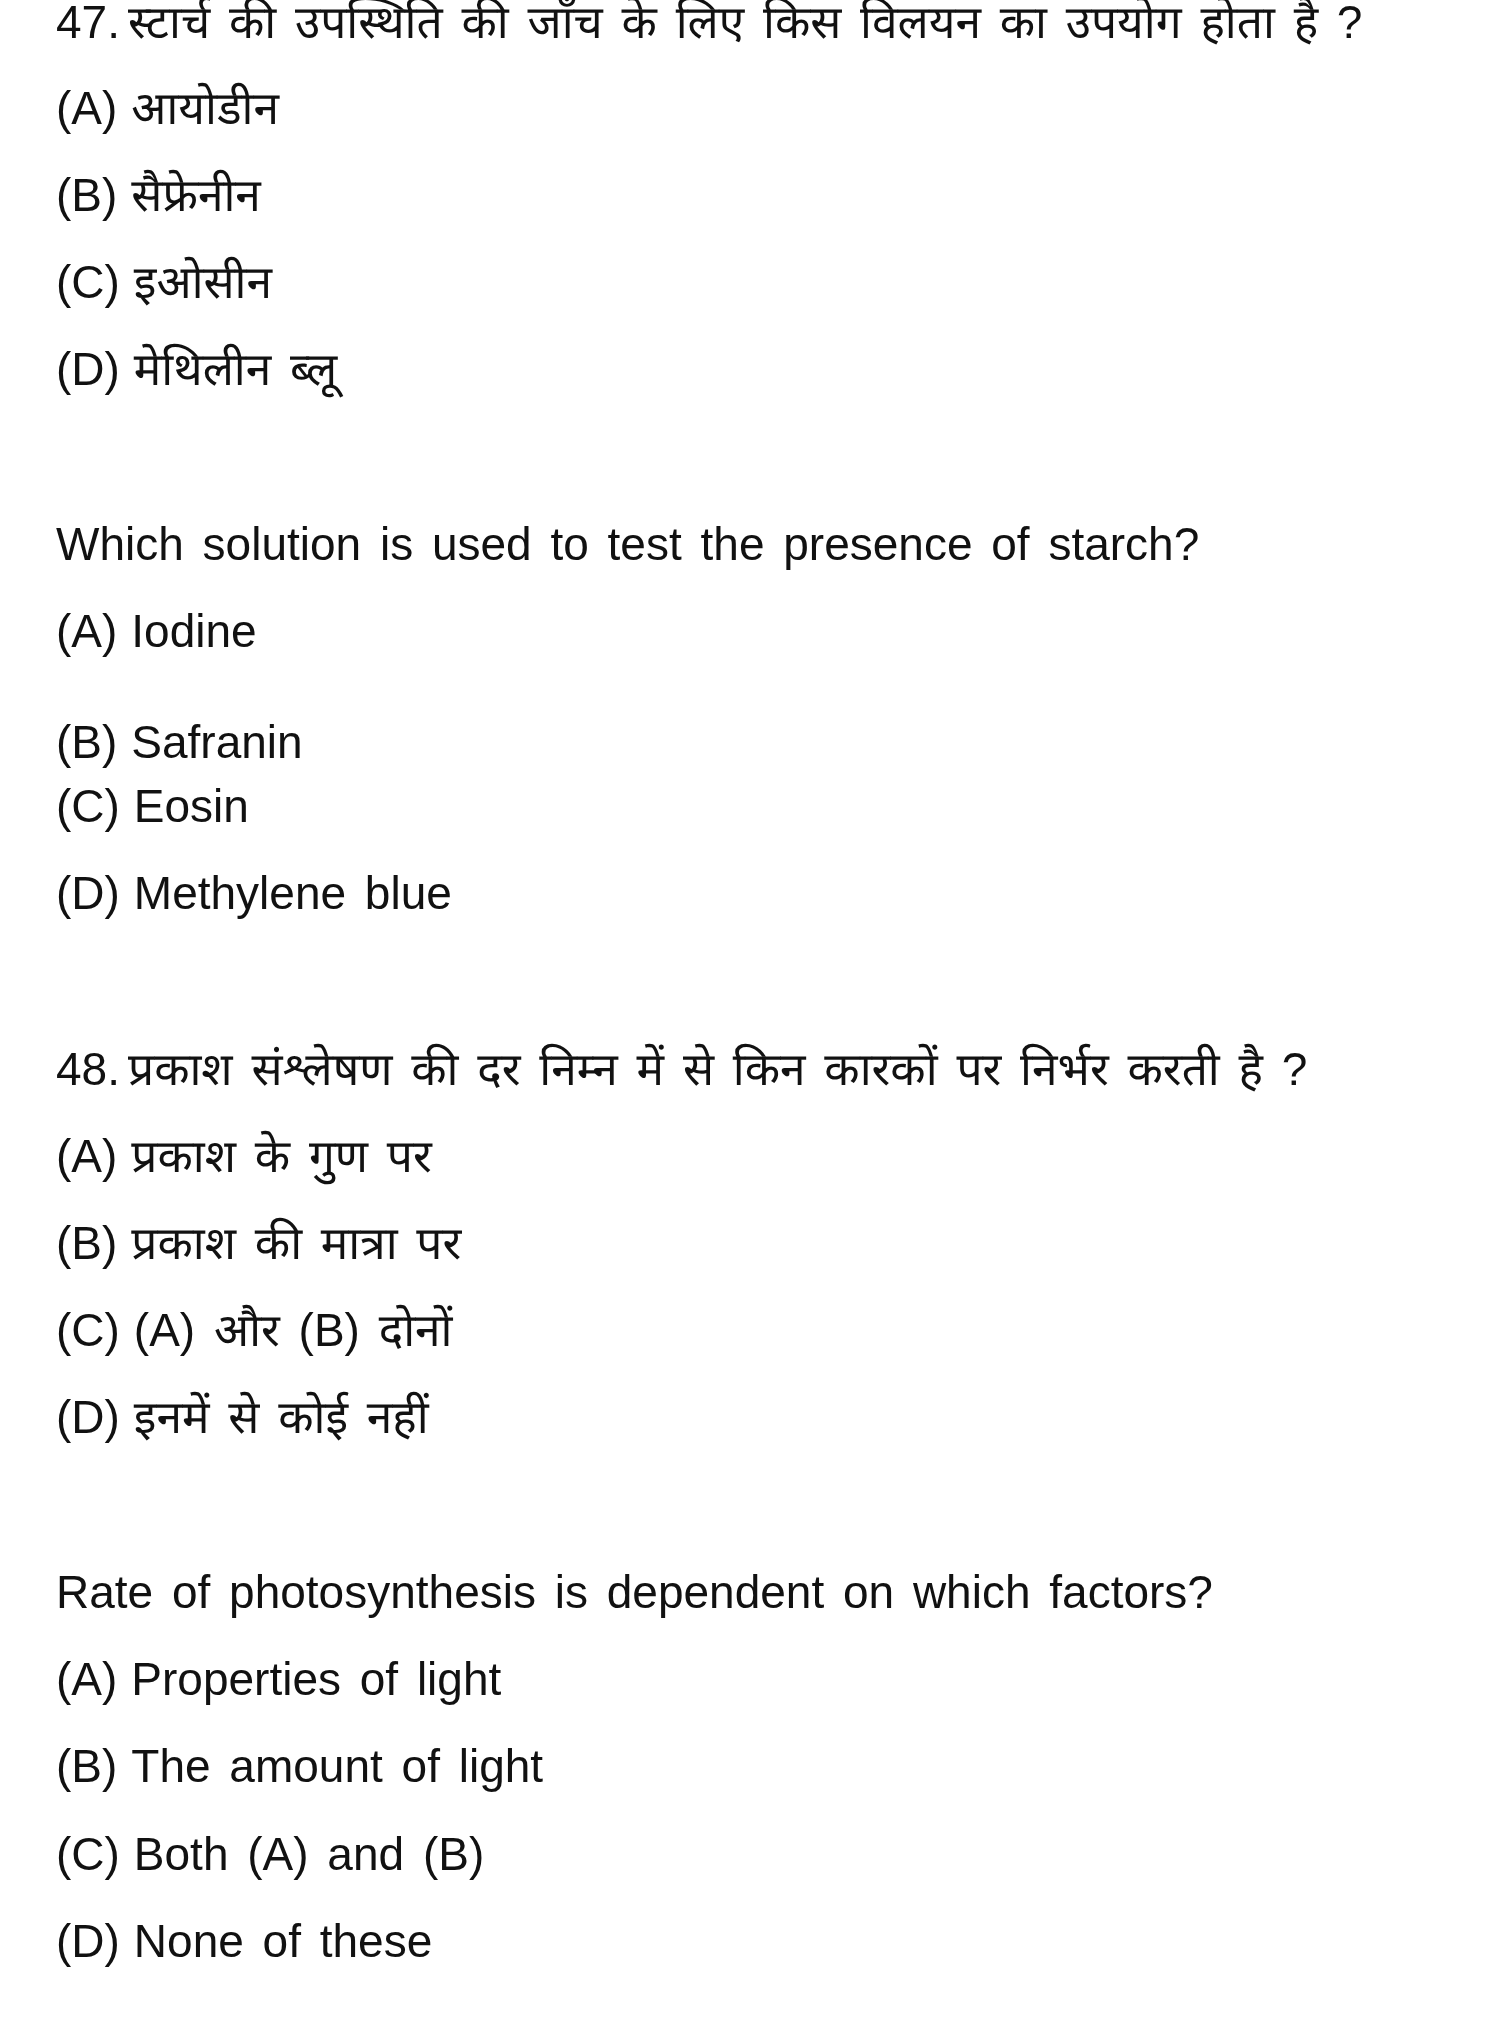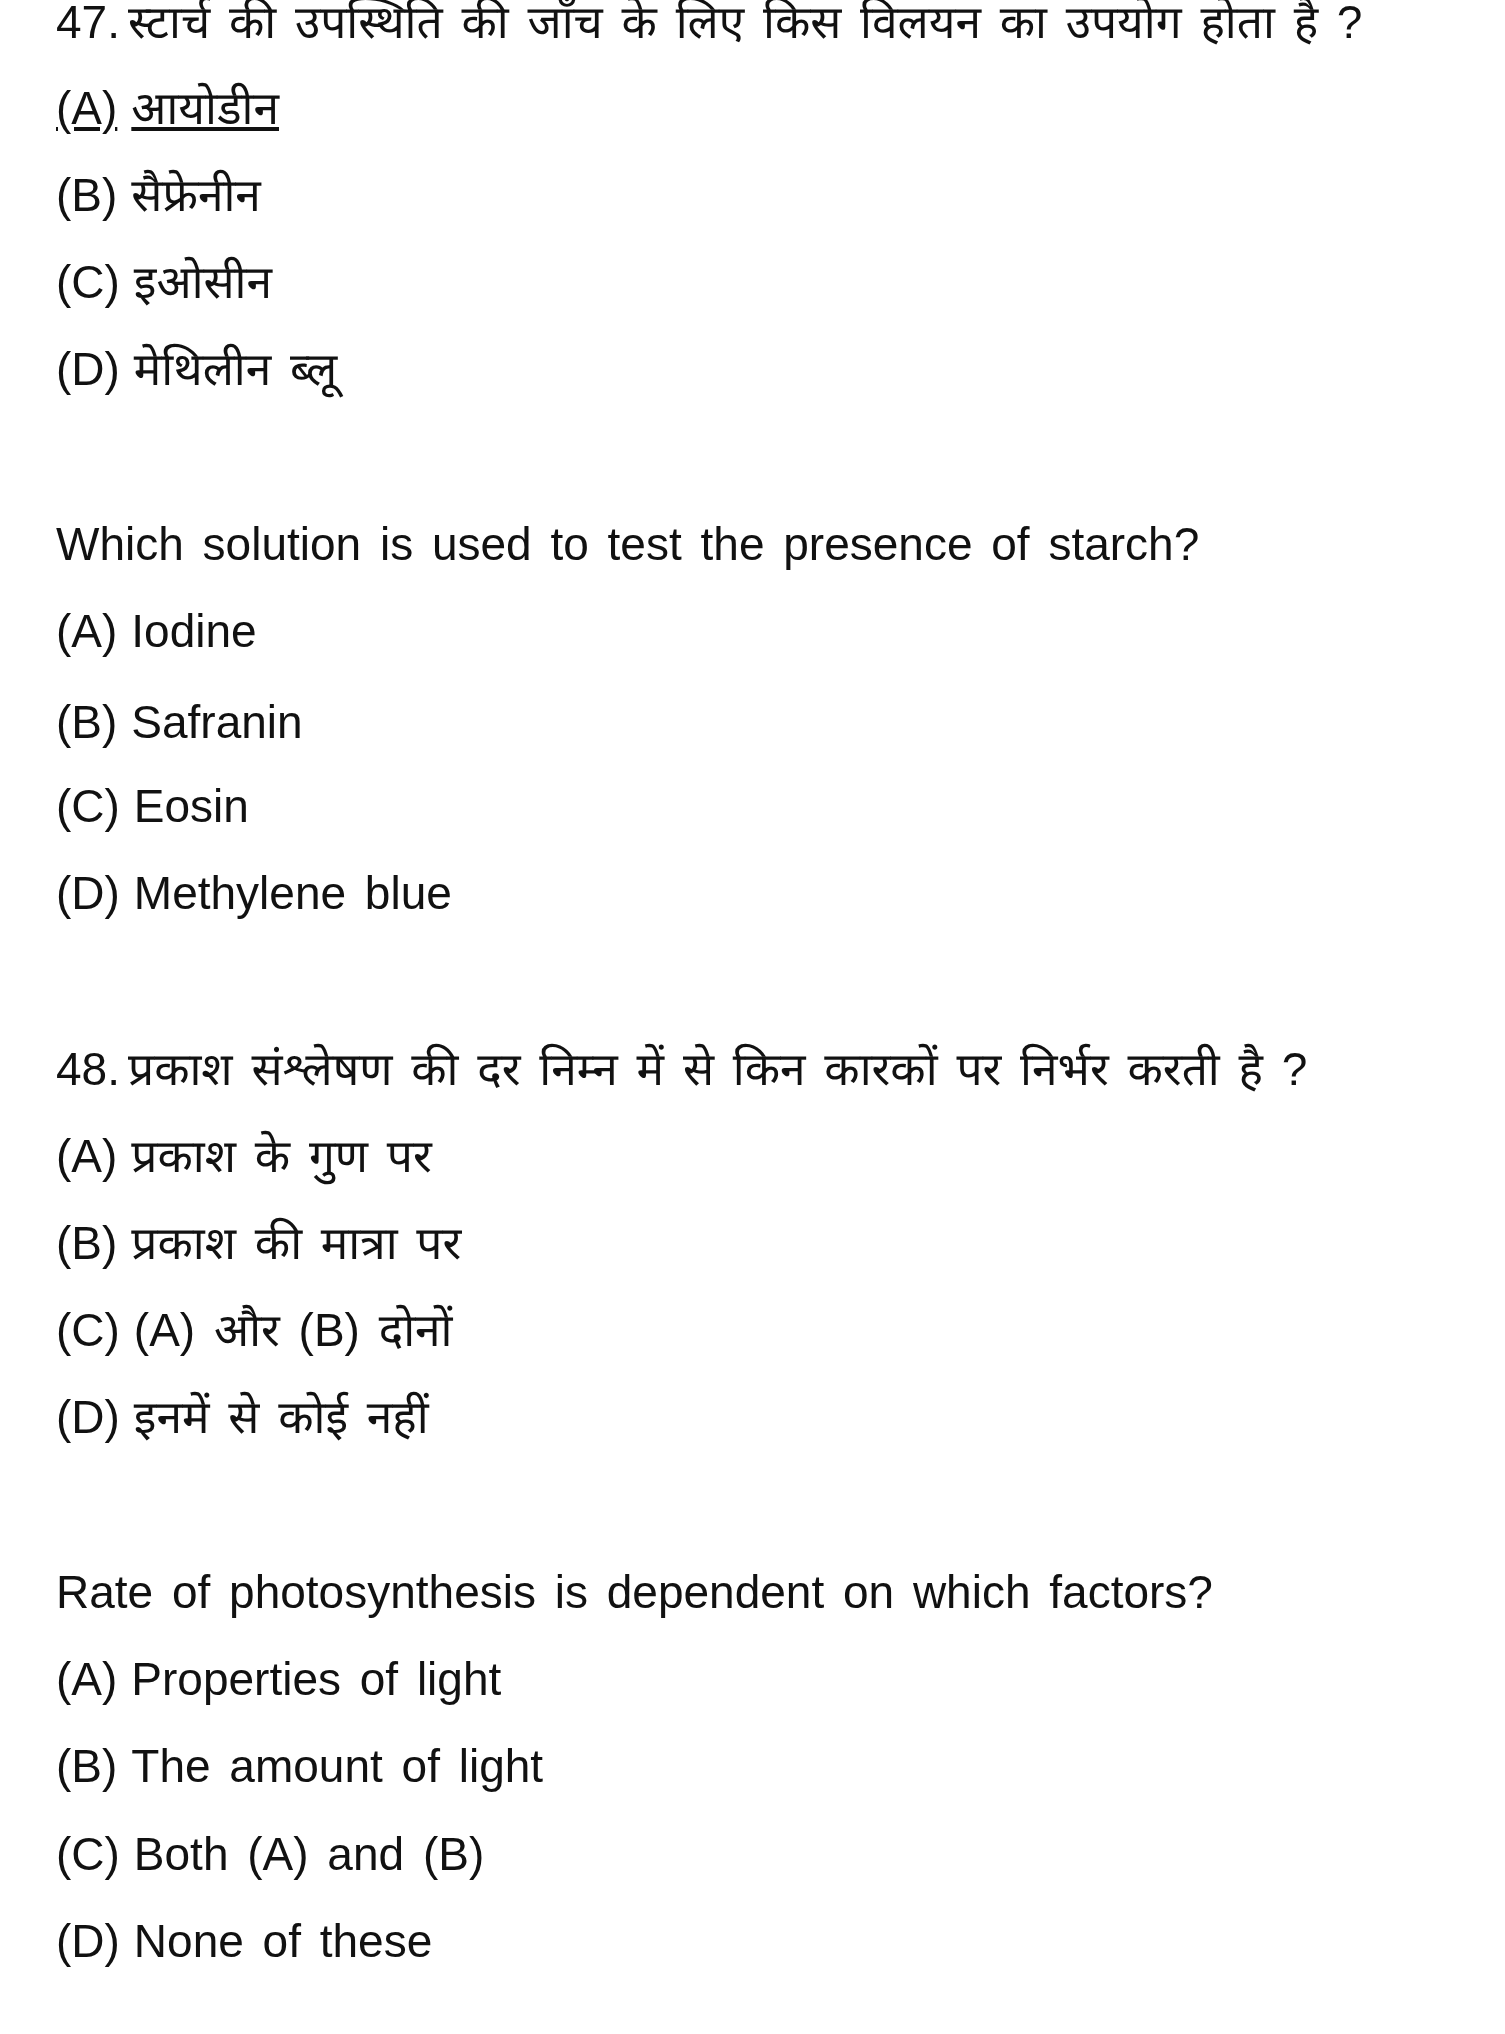--- a/index.html
+++ b/index.html
@@ -15,28 +15,28 @@
     }
     .qnum { margin-right: 8px; }
     .opt-label { margin-right: 14px; }
   </style>
 </head>
 <body>
 
 <div class="line" style="top:0px;">
   <span class="qnum">47.</span><span>स्टार्च की उपस्थिति की जाँच के लिए किस विलयन का उपयोग होता है ?</span>
 </div>
-<div class="line" style="top:86px;text-decoration:underline;"><span class="opt-label">(A)</span><span>आयोडीन</span></div>
+<div class="line" style="top:86px;"><span class="opt-label">(A)</span><span>आयोडीन</span></div>
 <div class="line" style="top:173px;"><span class="opt-label">(B)</span><span>सैफ्रेनीन</span></div>
 <div class="line" style="top:260px;"><span class="opt-label">(C)</span><span>इओसीन</span></div>
 <div class="line" style="top:347px;"><span class="opt-label">(D)</span><span>मेथिलीन ब्लू</span></div>
 
 <div class="line" style="top:522px;"><span>Which solution is used to test the presence of starch?</span></div>
 <div class="line" style="top:609px;text-align:right;"><span class="opt-label">(A)</span><span>Iodine</span></div>
-<div class="line" style="top:700px;text-align:center;"><span class="opt-label">(B)</span><span>Safranin</span></div>
+<div class="line" style="top:720px;text-align:center;"><span class="opt-label">(B)</span><span>Safranin</span></div>
 <div class="line" style="top:784px;"><span class="opt-label">(C)</span><span>Eosin</span></div>
 <div class="line" style="top:871px;"><span class="opt-label">(D)</span><span>Methylene blue</span></div>
 
 <div class="line" style="top:1047px;">
   <span class="qnum">48.</span><span>प्रकाश संश्लेषण की दर निम्न में से किन कारकों पर निर्भर करती है ?</span>
 </div>
 <div class="line" style="top:1134px;"><span class="opt-label">(A)</span><span>प्रकाश के गुण पर</span></div>
 <div class="line" style="top:1221px;"><span class="opt-label">(B)</span><span>प्रकाश की मात्रा पर</span></div>
 <div class="line" style="top:1308px;"><span class="opt-label">(C)</span><span>(A) और (B) दोनों</span></div>
 <div class="line" style="top:1395px;text-align:center;"><span class="opt-label">(D)</span><span>इनमें से कोई नहीं</span></div>

